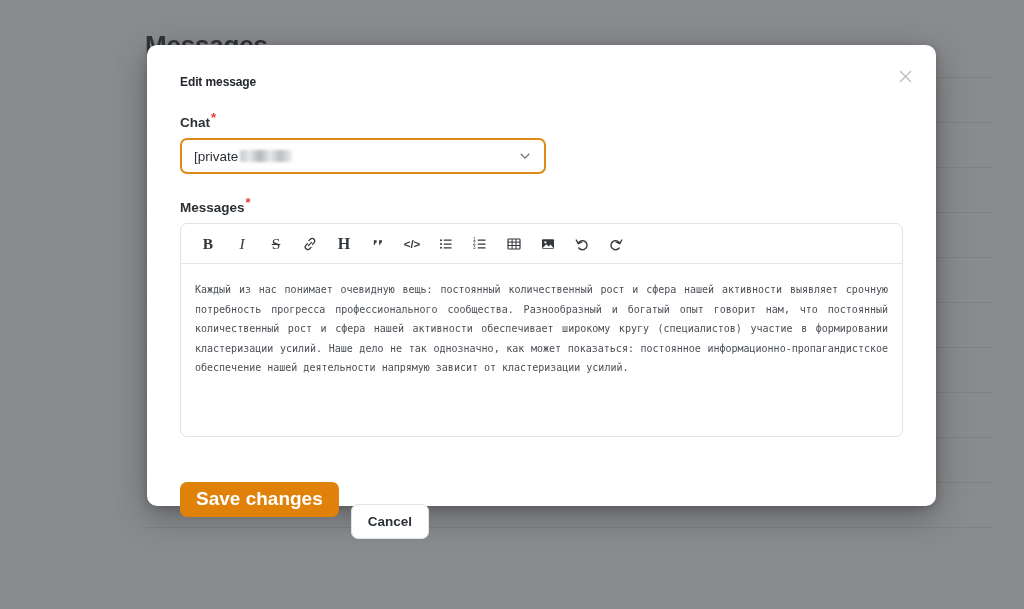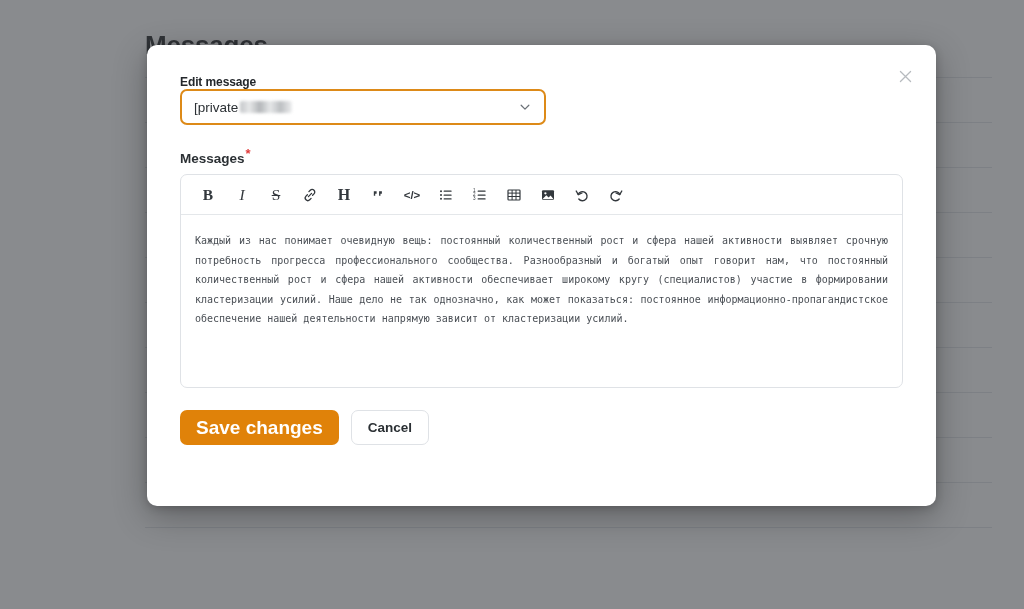--- a/index.html
+++ b/index.html
@@ -228,20 +228,21 @@
     background: #ffffff;
     color: #2b3034;
     font-size: 13.5px;
     font-weight: 700;
     border: 1px solid #dfe2e6;
     border-radius: 7px;
     height: 35px;
     padding: 0 16px;
     cursor: pointer;
     font-family: "Liberation Sans", sans-serif;
+    margin-top: 45px;
   }
 </style>
 </head>
 <body>
 
 <div id="page-root">
 
   <div id="bg-page">
     <div id="bg-title">Messages</div>
     <div id="bg-table">
@@ -283,20 +284,23 @@
   <div id="modal">
 
     <div id="modal-title">Edit message</div>
 
     <button id="close-button" aria-label="Close">
       <svg width="15" height="15" viewBox="0 0 16 16" fill="none" aria-hidden="true">
         <path d="M2.6 2.6 L13.4 13.4 M13.4 2.6 L2.6 13.4" stroke="currentColor" stroke-width="1.35" stroke-linecap="round"></path>
       </svg>
     </button>
 
+    <div class="field-label">
+      <span>Chat</span><span class="req-star">*</span>
+    </div>
 
     <div id="chat-select">
       <span id="chat-select-value">[private</span>
       <span id="chat-select-redacted"></span>
       <span id="chat-select-caret">
         <svg width="14" height="14" viewBox="0 0 16 16" fill="none" aria-hidden="true">
           <path d="M3.6 6 L8 10.4 L12.4 6" stroke="currentColor" stroke-width="1.4" stroke-linecap="round" stroke-linejoin="round"></path>
         </svg>
       </span>
     </div>

